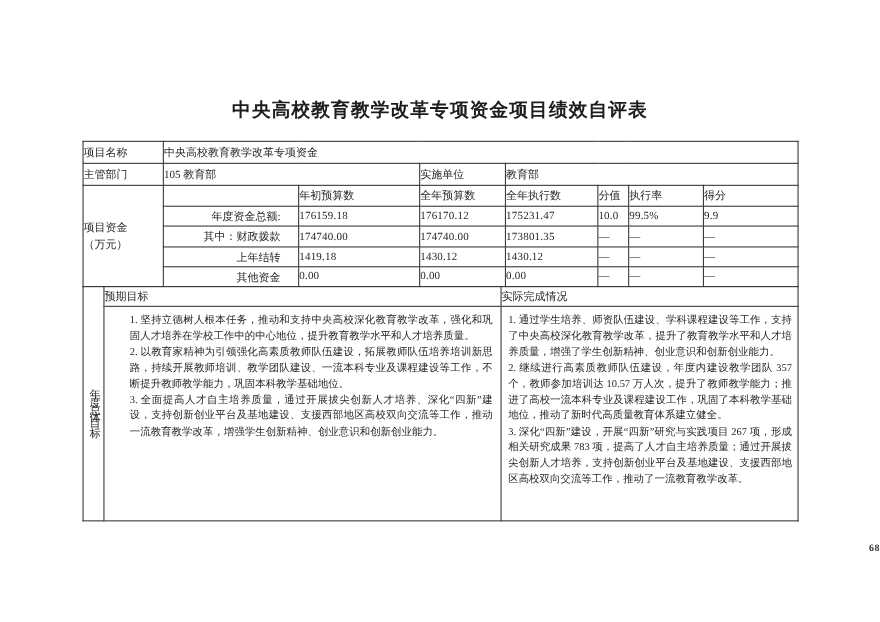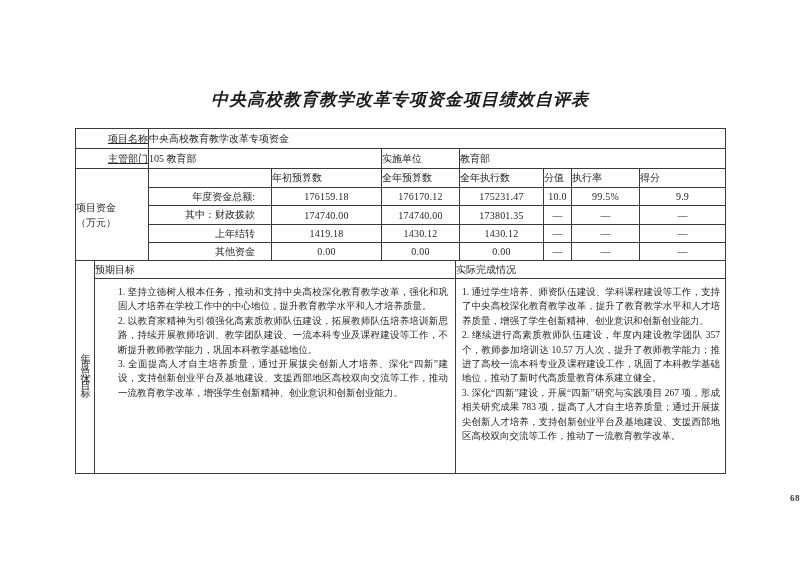--- a/index.html
+++ b/index.html
@@ -8,41 +8,41 @@
     font-family: "Liberation Serif", "DejaVu Serif", serif;
     color: #222222;
     position: relative;
     overflow: hidden;
   }
   .page { position: absolute; left: 0; top: 0; width: 800px; height: 565px; background: #ffffff; }
 
   .doc-title {
     position: absolute; left: 0; top: 88px; width: 800px;
     text-align: center; font-size: 17px; font-weight: bold;
-    letter-spacing: 1px; color: #1d1d1d; font-style: italic;
+    letter-spacing: 1px; color: #1d1d1d;
   }
   .doc-subtitle {
     position: absolute; left: 0; top: 111px; width: 800px;
     text-align: center; font-size: 10.5px; color: #1d1d1d;
   }
 
   table { border-collapse: collapse; table-layout: fixed; }
   td {
     border: 1px solid #3b3b3b;
     font-size: 10px; color: #262626;
     text-align: left; vertical-align: middle;
     padding: 0; overflow: hidden;
   }
 
   .tblA { position: absolute; left: 75px; top: 128px; width: 650px; }
   .tblB { position: absolute; left: 75px; top: 260px; width: 650px; }
 
-  .lbl { text-align: right; text-decoration: underline; }
+  .lbl { text-align: left; }
   .right-lbl { text-align: right; padding-right: 16px; }
-  .num { text-align: center; letter-spacing: 0.2px; }
+  .num { text-align: left; letter-spacing: 0.2px; }
   .fund-side div { line-height: 15px; }
 
   .vlabel-cell { vertical-align: middle; text-align: center; }
   .vlabel {
     writing-mode: vertical-rl; text-orientation: upright;
     display: inline-block; letter-spacing: 7px; font-size: 10px;
     color: #262626;
   }
 
   .goal-cell {

